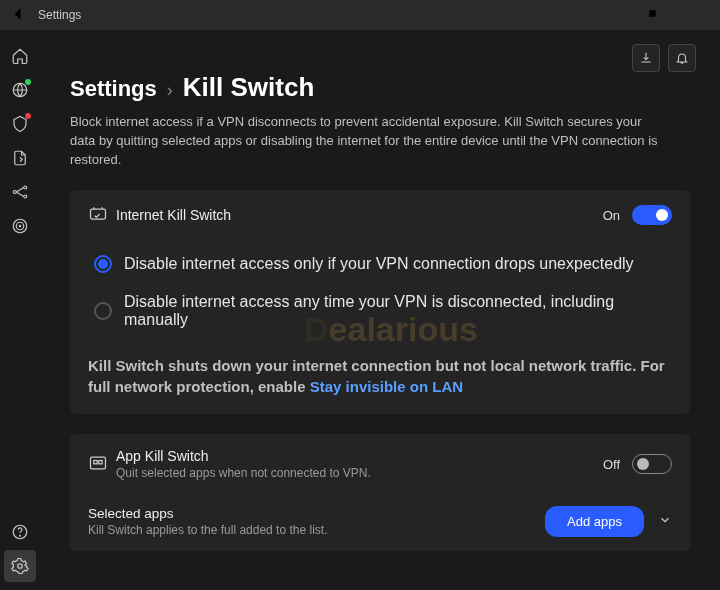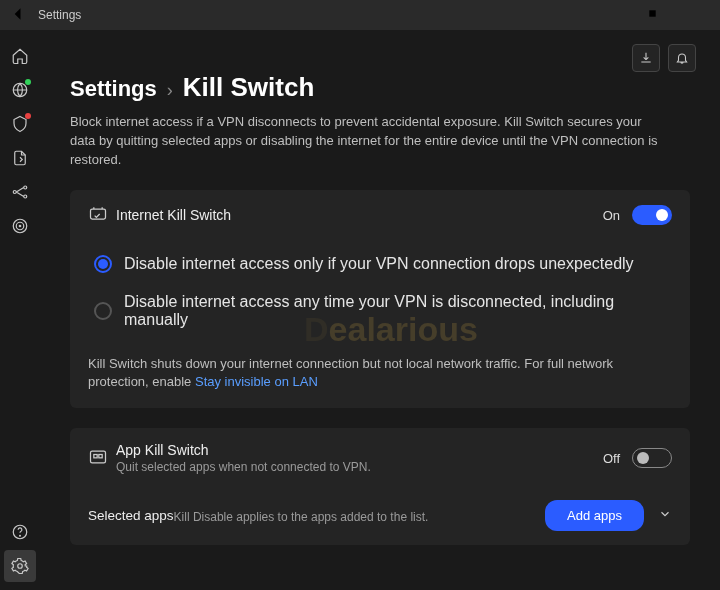--- a/index.html
+++ b/index.html
@@ -151,31 +151,32 @@
     flex-shrink:0;
   }
   .radio.selected { border-color:#2b5cff; }
   .radio.selected::after{
     content:""; width:10px;height:10px; border-radius:50%; background:#2b5cff;
   }
   .radio-label { font-size:16px; color:#e5e5e5; }
 
   .card-foot {
     padding: 6px 18px 16px 18px;
-    font-size: 13px;
+    font-size: 15px;
     color:#bfbfbf;
     line-height:1.45;
+    font-weight:bold;
   }
   .card-foot a { color:#5a9eff; text-decoration:none; cursor:pointer; }
 
   .selected-apps {
     display:flex; align-items:center;
     padding: 12px 18px 14px 18px;
   }
-  .selected-apps .txt { display:flex; flex-direction:row; }
+  .selected-apps .txt { display:flex; flex-direction:column; }
   .selected-apps .title { font-size:13.5px; color:#eee; font-weight:500;}
   .selected-apps .sub { font-size:12px; color:#9a9a9a; margin-top:2px;}
   .selected-apps .grow{flex:1;}
   .btn-primary{
     background:#2b5cff; color:#fff; border:none;
     padding: 8px 22px; border-radius:12px; font-size:13px;
     cursor:pointer;
   }
   .chev { margin-left:14px; color:#ccc; cursor:pointer;}
   .chev svg{width:14px;height:14px; stroke:currentColor; fill:none; stroke-width:2;}
@@ -350,21 +351,21 @@
         <div class="grow"></div>
         <span class="state-label">Off</span>
         <div class="toggle off">
             <div class="knob"></div>
           </div>
       </div>
 
       <div class="selected-apps">
         <div class="txt">
           <span class="title">Selected apps</span>
-          <span class="sub">Kill Disable applies to the apps added to the list.</span>
+          <span class="sub">Kill Switch applies to the full added to the list.</span>
         </div>
         <div class="grow"></div>
         <button class="btn-primary">Add apps</button>
         <span class="chev">
           <svg viewBox="0 0 24 24">
               <path d="M6 9l6 6 6-6"></path>
             </svg>
         </span>
       </div>
     </div>

